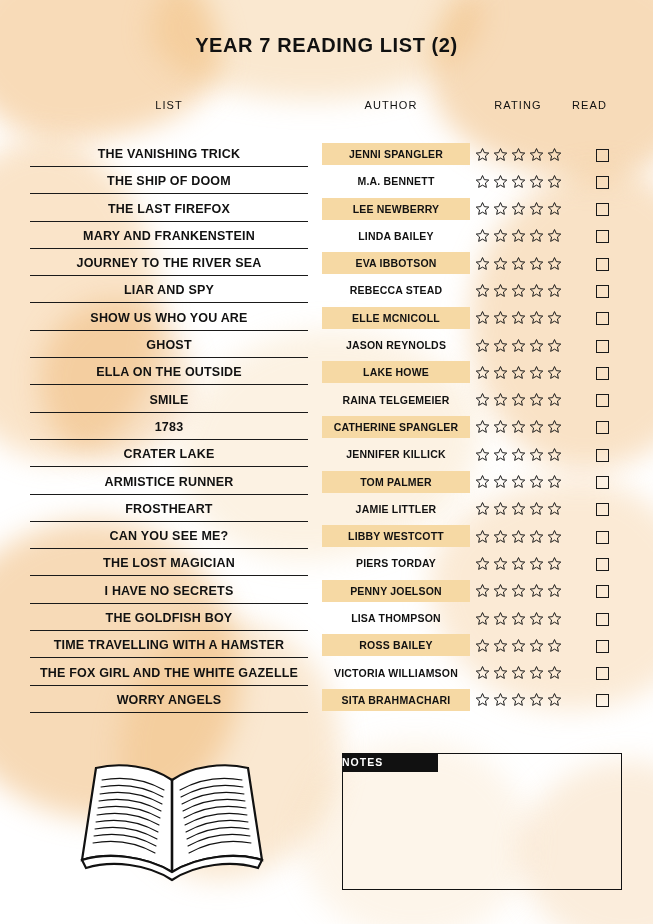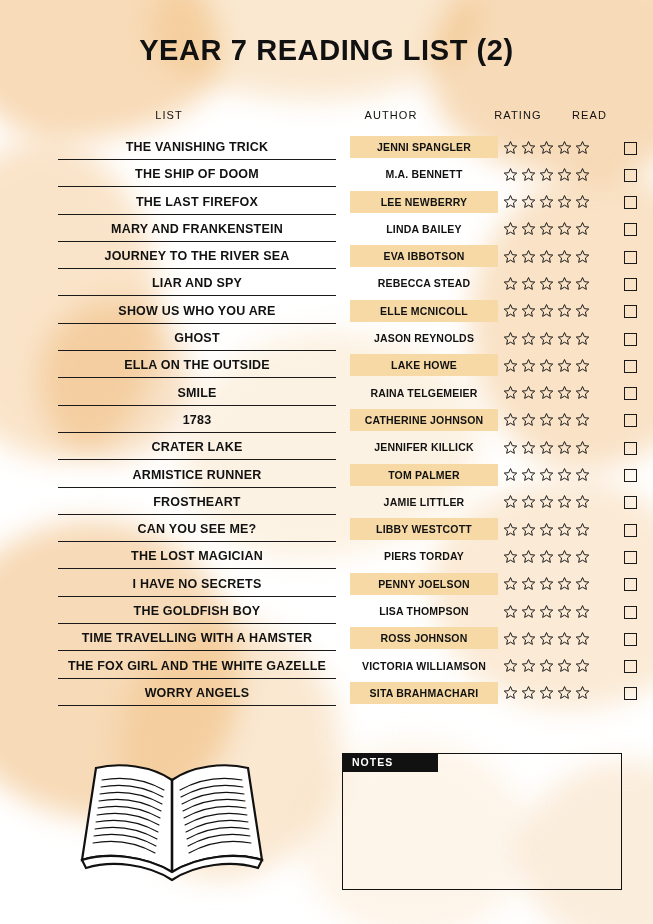--- a/index.html
+++ b/index.html
@@ -42,21 +42,21 @@
   .b12{ left: 40px;   top: 300px;  width: 150px; height: 160px; background: rgba(233,155,66,0.30); border-radius: 50% 50% 55% 45% / 50% 50% 50% 50%; }
 
   .content {
     position: absolute;
     inset: 0;
   }
 
   
   .title {
     text-align: center;
-    font-size: 29px;
+    font-size: 20px;
     font-weight: bold;
     letter-spacing: 0.6px;
     color: #111111;
     margin-top: 34px;
   }
 
   
   .head-row {
     position: relative;
     height: 22px;
@@ -65,21 +65,21 @@
     font-weight: normal;
     letter-spacing: 1.1px;
     color: #111111;
   }
   .h-list   { position: absolute; left: 30px;  width: 278px; text-align: center; }
   .h-author { position: absolute; left: 322px; width: 138px; text-align: center; }
   .h-rating { position: absolute; left: 466px; width: 104px; text-align: center; }
   .h-read   { position: absolute; left: 572px; width: 60px;  }
 
   
-  .rows { margin-top: 4px; padding-left: 28px; }
+  .rows { margin-top: 21px; }
   .row {
     position: relative;
     height: 27.3px;
   }
   .cell-title {
     position: absolute;
     left: 30px;
     width: 278px;
     top: 0;
     height: 24px;
@@ -155,21 +155,21 @@
     left: 342px;
     top: 753px;
     width: 96px;
     height: 19px;
     background: #111111;
     color: #ffffff;
     font-size: 10.5px;
     font-weight: bold;
     letter-spacing: 1px;
     line-height: 19px;
-    padding-left: 10px;
+    padding-left: 0;
     box-sizing: border-box;
   }
 
   
   .book {
     position: absolute;
     left: 72px;
     top: 756px;
     width: 200px;
     height: 130px;
@@ -440,21 +440,21 @@
           <svg class="star" viewBox="0 0 24 24">
             <path d="M12 2.5 L14.9 9.0 L22 9.7 L16.7 14.4 L18.2 21.4 L12 17.8 L5.8 21.4 L7.3 14.4 L2 9.7 L9.1 9.0 Z" fill="none" stroke="#111111" stroke-width="1.5" stroke-linejoin="round"></path>
           </svg>
         </div>
         <div class="cell-read">
           <span class="checkbox"></span>
         </div>
       </div>
       <div class="row">
         <div class="cell-title">1783</div>
-        <div class="cell-author shaded">CATHERINE JOHNSON</div>
+        <div class="cell-author shaded">CATHERINE SPANGLER</div>
         <div class="cell-rating">
           <svg class="star" viewBox="0 0 24 24">
             <path d="M12 2.5 L14.9 9.0 L22 9.7 L16.7 14.4 L18.2 21.4 L12 17.8 L5.8 21.4 L7.3 14.4 L2 9.7 L9.1 9.0 Z" fill="none" stroke="#111111" stroke-width="1.5" stroke-linejoin="round"></path>
           </svg>
           <svg class="star" viewBox="0 0 24 24">
             <path d="M12 2.5 L14.9 9.0 L22 9.7 L16.7 14.4 L18.2 21.4 L12 17.8 L5.8 21.4 L7.3 14.4 L2 9.7 L9.1 9.0 Z" fill="none" stroke="#111111" stroke-width="1.5" stroke-linejoin="round"></path>
           </svg>
           <svg class="star" viewBox="0 0 24 24">
             <path d="M12 2.5 L14.9 9.0 L22 9.7 L16.7 14.4 L18.2 21.4 L12 17.8 L5.8 21.4 L7.3 14.4 L2 9.7 L9.1 9.0 Z" fill="none" stroke="#111111" stroke-width="1.5" stroke-linejoin="round"></path>
           </svg>
@@ -632,21 +632,21 @@
           <svg class="star" viewBox="0 0 24 24">
             <path d="M12 2.5 L14.9 9.0 L22 9.7 L16.7 14.4 L18.2 21.4 L12 17.8 L5.8 21.4 L7.3 14.4 L2 9.7 L9.1 9.0 Z" fill="none" stroke="#111111" stroke-width="1.5" stroke-linejoin="round"></path>
           </svg>
         </div>
         <div class="cell-read">
           <span class="checkbox"></span>
         </div>
       </div>
       <div class="row">
         <div class="cell-title">TIME TRAVELLING WITH A HAMSTER</div>
-        <div class="cell-author shaded">ROSS JOHNSON</div>
+        <div class="cell-author shaded">ROSS BAILEY</div>
         <div class="cell-rating">
           <svg class="star" viewBox="0 0 24 24">
             <path d="M12 2.5 L14.9 9.0 L22 9.7 L16.7 14.4 L18.2 21.4 L12 17.8 L5.8 21.4 L7.3 14.4 L2 9.7 L9.1 9.0 Z" fill="none" stroke="#111111" stroke-width="1.5" stroke-linejoin="round"></path>
           </svg>
           <svg class="star" viewBox="0 0 24 24">
             <path d="M12 2.5 L14.9 9.0 L22 9.7 L16.7 14.4 L18.2 21.4 L12 17.8 L5.8 21.4 L7.3 14.4 L2 9.7 L9.1 9.0 Z" fill="none" stroke="#111111" stroke-width="1.5" stroke-linejoin="round"></path>
           </svg>
           <svg class="star" viewBox="0 0 24 24">
             <path d="M12 2.5 L14.9 9.0 L22 9.7 L16.7 14.4 L18.2 21.4 L12 17.8 L5.8 21.4 L7.3 14.4 L2 9.7 L9.1 9.0 Z" fill="none" stroke="#111111" stroke-width="1.5" stroke-linejoin="round"></path>
           </svg>

